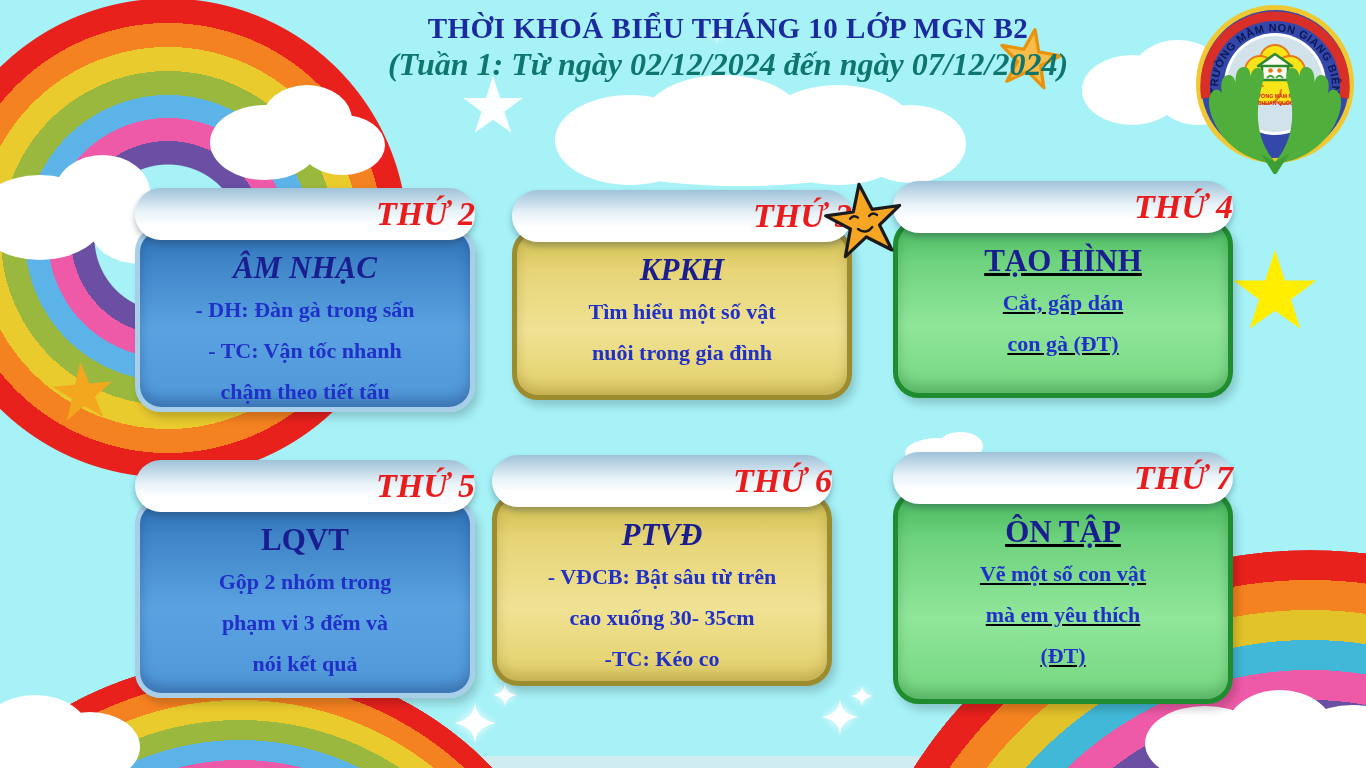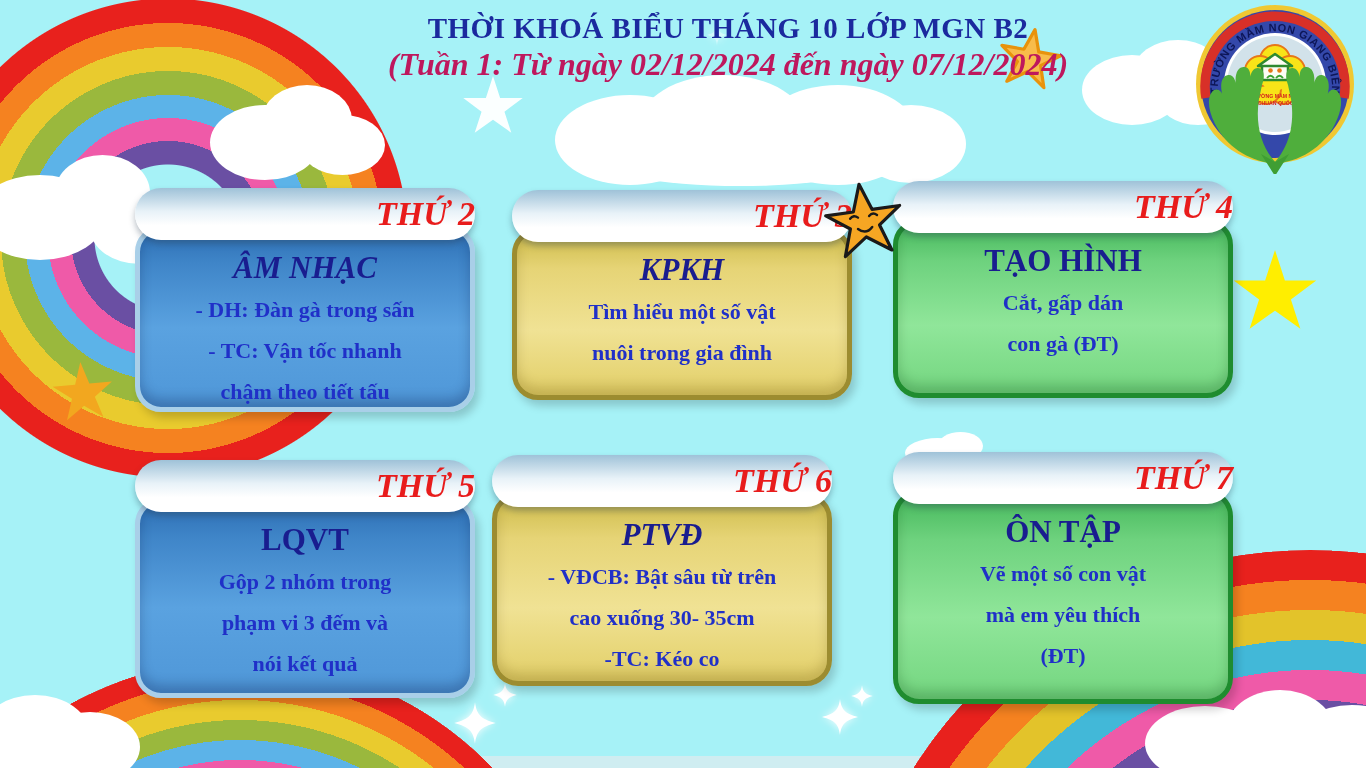--- a/index.html
+++ b/index.html
@@ -32,39 +32,39 @@
   .star{position:absolute;z-index:4;
     clip-path:polygon(50% 0%,61.5% 35.5%,98% 35.5%,68.5% 57.5%,79.5% 91.5%,50% 70.5%,20.5% 91.5%,31.5% 57.5%,2% 35.5%,38.5% 35.5%);}
 
   
   .sparkle{position:absolute;z-index:4;filter:drop-shadow(0 0 4px rgba(255,255,255,.95));}
 
   
   #title{position:absolute;left:253px;top:12px;width:950px;text-align:center;z-index:6;
          font-size:29px;font-weight:bold;color:#1b2a9e;letter-spacing:.5px;}
   #subtitle{position:absolute;left:253px;top:46px;width:950px;text-align:center;z-index:6;
-         font-size:32px;font-weight:bold;font-style:italic;color:#be185d;}
+         font-size:32px;font-weight:bold;font-style:italic;color:#0f766e;}
 
   
   .card{position:absolute;width:340px;z-index:5;}
   .c1{left:135px;top:188px}.c2{left:512px;top:190px}.c3{left:893px;top:181px}
   .c4{left:135px;top:460px}.c5{left:492px;top:455px}.c6{left:893px;top:452px}
   .pill{height:52px;border-radius:26px;position:relative;z-index:2;
         background:linear-gradient(180deg,#9fc2d8 0%,#e8f2f8 45%,#ffffff 72%);
         box-shadow:0 4px 6px rgba(40,60,80,.35);
         display:flex;align-items:center;justify-content:flex-end;font-style:italic;}
   .pill span{font-size:34px;font-weight:bold;color:#e81c1c;}
   .body{position:relative;z-index:1;margin-top:-14px;border-radius:26px;
         box-sizing:border-box;padding-top:16px;text-align:center;}
   .blue .body{background:linear-gradient(180deg,#2d6fb4 0%,#3f85c8 18%,#5aa2e0 55%,#4f97d8 100%);
         border:5px solid #a9cfe8;box-shadow:inset 0 -8px 12px rgba(10,30,80,.28),4px 6px 8px rgba(0,0,0,.18);}
   .yellow .body{background:linear-gradient(180deg,#cdbb4a 0%,#e6d476 22%,#f0e294 60%,#e2cf68 100%);
         border:5px solid #9c8c30;box-shadow:inset 0 -8px 12px rgba(90,70,0,.22),4px 6px 8px rgba(0,0,0,.18);}
   .green .body{background:linear-gradient(180deg,#46b85c 0%,#6ed27e 22%,#90e69a 60%,#74d680 100%);
-        border:5px solid #1f8c2f;box-shadow:inset 0 -8px 12px rgba(0,60,10,.22),4px 6px 8px rgba(0,0,0,.18);}
+        border:5px solid #1f8c2f;box-shadow:inset 0 -8px 12px rgba(0,60,10,.22),4px 6px 8px rgba(0,0,0,.18);text-decoration:underline;}
   .c1 .body{height:186px}.c2 .body{height:172px}.c3 .body{height:179px}
   .c4 .body{height:200px}.c5 .body{height:193px}.c6 .body{height:214px}
   .subject{font-size:31px;font-weight:bold;color:#191d8f;line-height:42px;}
   .italic{font-style:italic;}
   .line{font-size:22px;font-weight:bold;color:#2030c8;line-height:41px;white-space:nowrap;}
 
   
   #logo{position:absolute;left:1193px;top:4px;width:164px;height:170px;z-index:6;}
   #star-face{position:absolute;left:824px;top:180px;width:80px;height:80px;z-index:6;transform:rotate(-8deg);}
   #star-orange-top{position:absolute;left:998px;top:26px;width:64px;height:64px;z-index:4;transform:rotate(10deg);}

